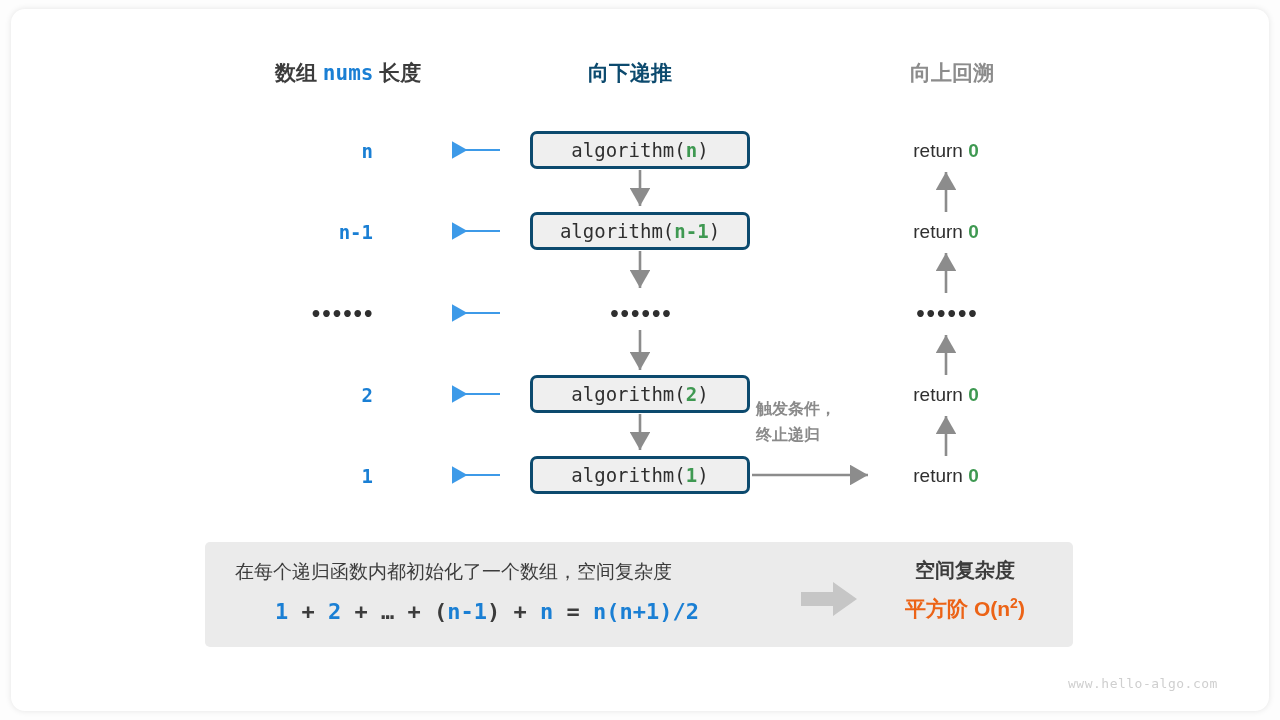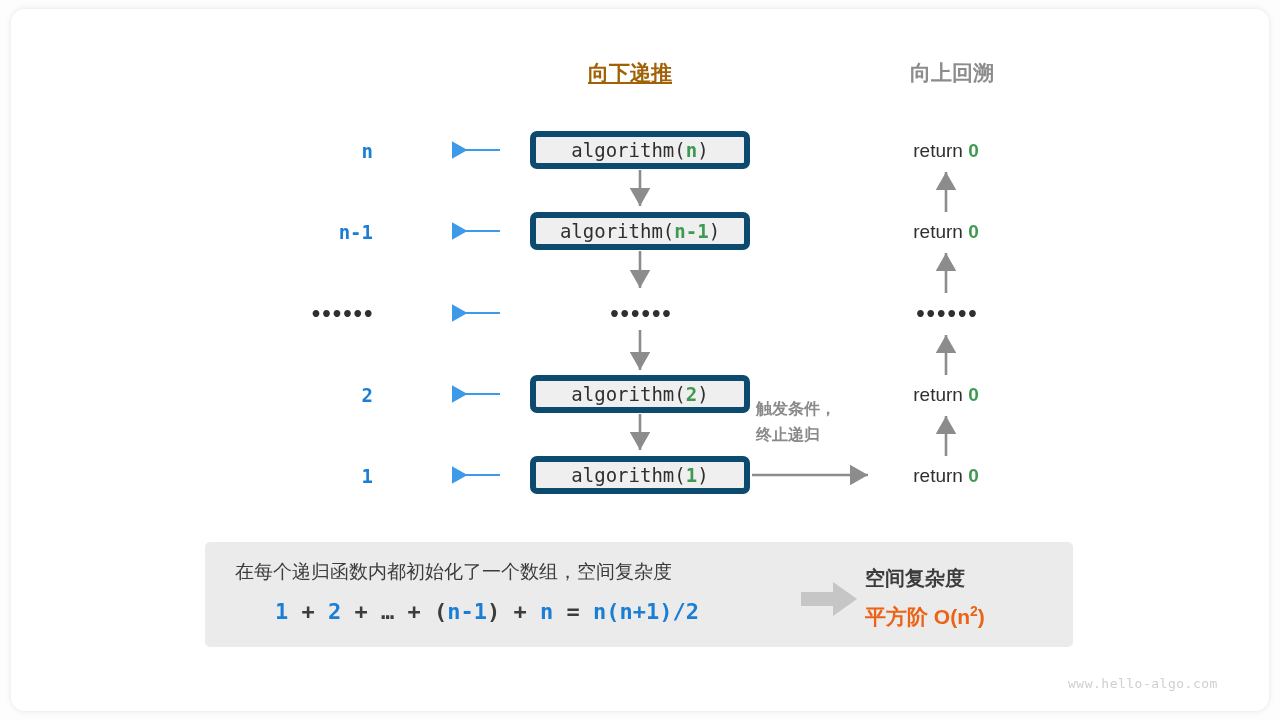--- a/index.html
+++ b/index.html
@@ -42,21 +42,21 @@
     font-size: 21px;
     white-space: nowrap;
   }
   .head-nums { left: 275px; top: 59px; color: #3c3c3c; letter-spacing: 0px; }
   .head-nums .mono-blue {
     font-family: "DejaVu Sans Mono", monospace;
     color: #1a7fd4;
     font-weight: bold;
     font-size: 21px;
   }
-  .head-down { left: 588px; top: 59px; color: #a16207; text-decoration: underline; }
+  .head-down { left: 588px; top: 59px; color: #0c4a6e; }
   .head-up   { left: 894px; top: 59px; color: #8c8c8c; margin-left: 16px; }
 
   
   .len-val {
     position: absolute;
     font-family: "DejaVu Sans Mono", monospace;
     font-weight: bold;
     font-size: 19px;
     color: #1a7fd4;
     text-align: right;
@@ -73,21 +73,21 @@
     width: 120px;
     letter-spacing: -1px;
   }
 
   
   .call-box {
     position: absolute;
     width: 220px;
     height: 38px;
     background: #efefef;
-    border: 6px solid #0c4a6e;
+    border: 3px solid #0c4a6e;
     border-radius: 7px;
     box-sizing: border-box;
     display: flex;
     align-items: center;
     justify-content: center;
     font-family: "DejaVu Sans Mono", monospace;
     font-size: 19px;
     color: #2f2f2f;
     white-space: nowrap;
   }
@@ -166,22 +166,23 @@
     font-size: 22px;
     color: #3c3c3c;
     white-space: nowrap;
   }
   .sum-formula .b { color: #1a7fd4; }
   .sum-formula .op { color: #3c3c3c; }
 
   .sum-right {
     position: absolute;
     left: 660px;
-    top: 20px;
+    top: 12px;
     width: 200px;
+    text-align: center;
   }
   .sum-right .title {
     font-weight: bold;
     font-size: 20px;
     color: #3c3c3c;
     white-space: nowrap;
     line-height: 32px;
   }
   .sum-right .value {
     font-weight: bold;
@@ -250,20 +251,21 @@
     </g>
 
     <g stroke="#8c8c8c" stroke-width="2.6" fill="none" marker-end="url(#grayUp)">
       <line x1="946" y1="212" x2="946" y2="172"></line>
       <line x1="946" y1="293" x2="946" y2="253"></line>
       <line x1="946" y1="375" x2="946" y2="335"></line>
       <line x1="946" y1="456" x2="946" y2="416"></line>
     </g>
   </svg>
 
+  <div class="col-head head-nums"><span>数组 </span><span class="mono-blue">nums</span><span> 长度</span></div>
 
   <div class="col-head head-down">向下递推</div>
   <div class="col-head head-up">向上回溯</div>
 
   <div class="len-val" style="left:253px; top:140px;">n</div>
   <div class="call-box" style="left:530px; top:131px;">
       <span>algorithm(</span>
       <span class="arg">n</span>
       <span>)</span>
     </div>

